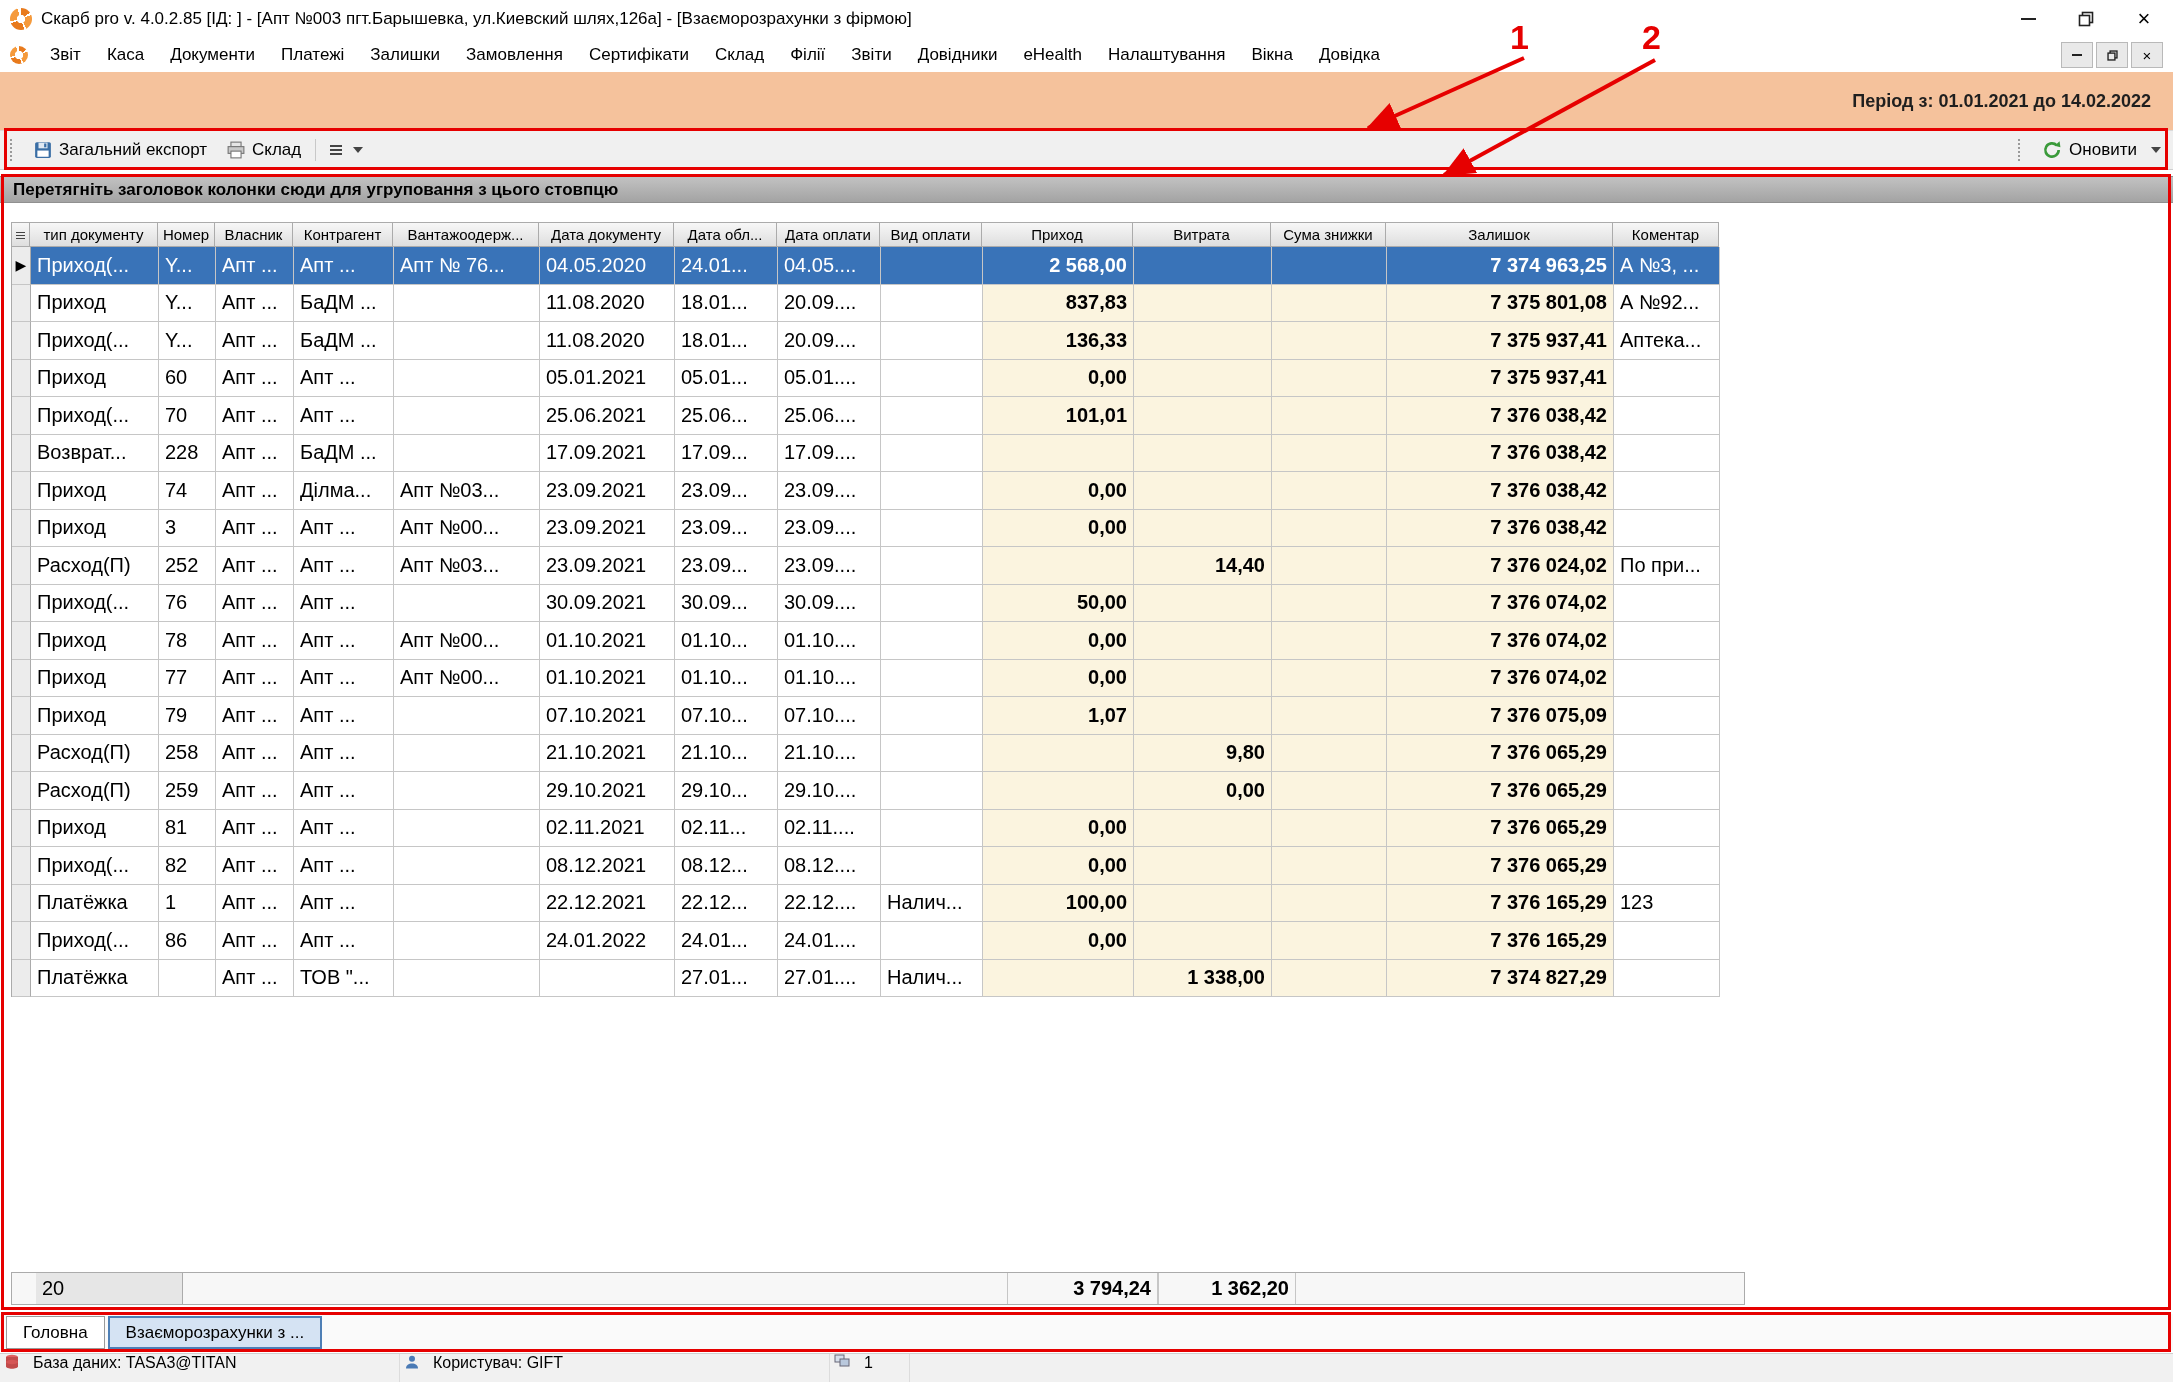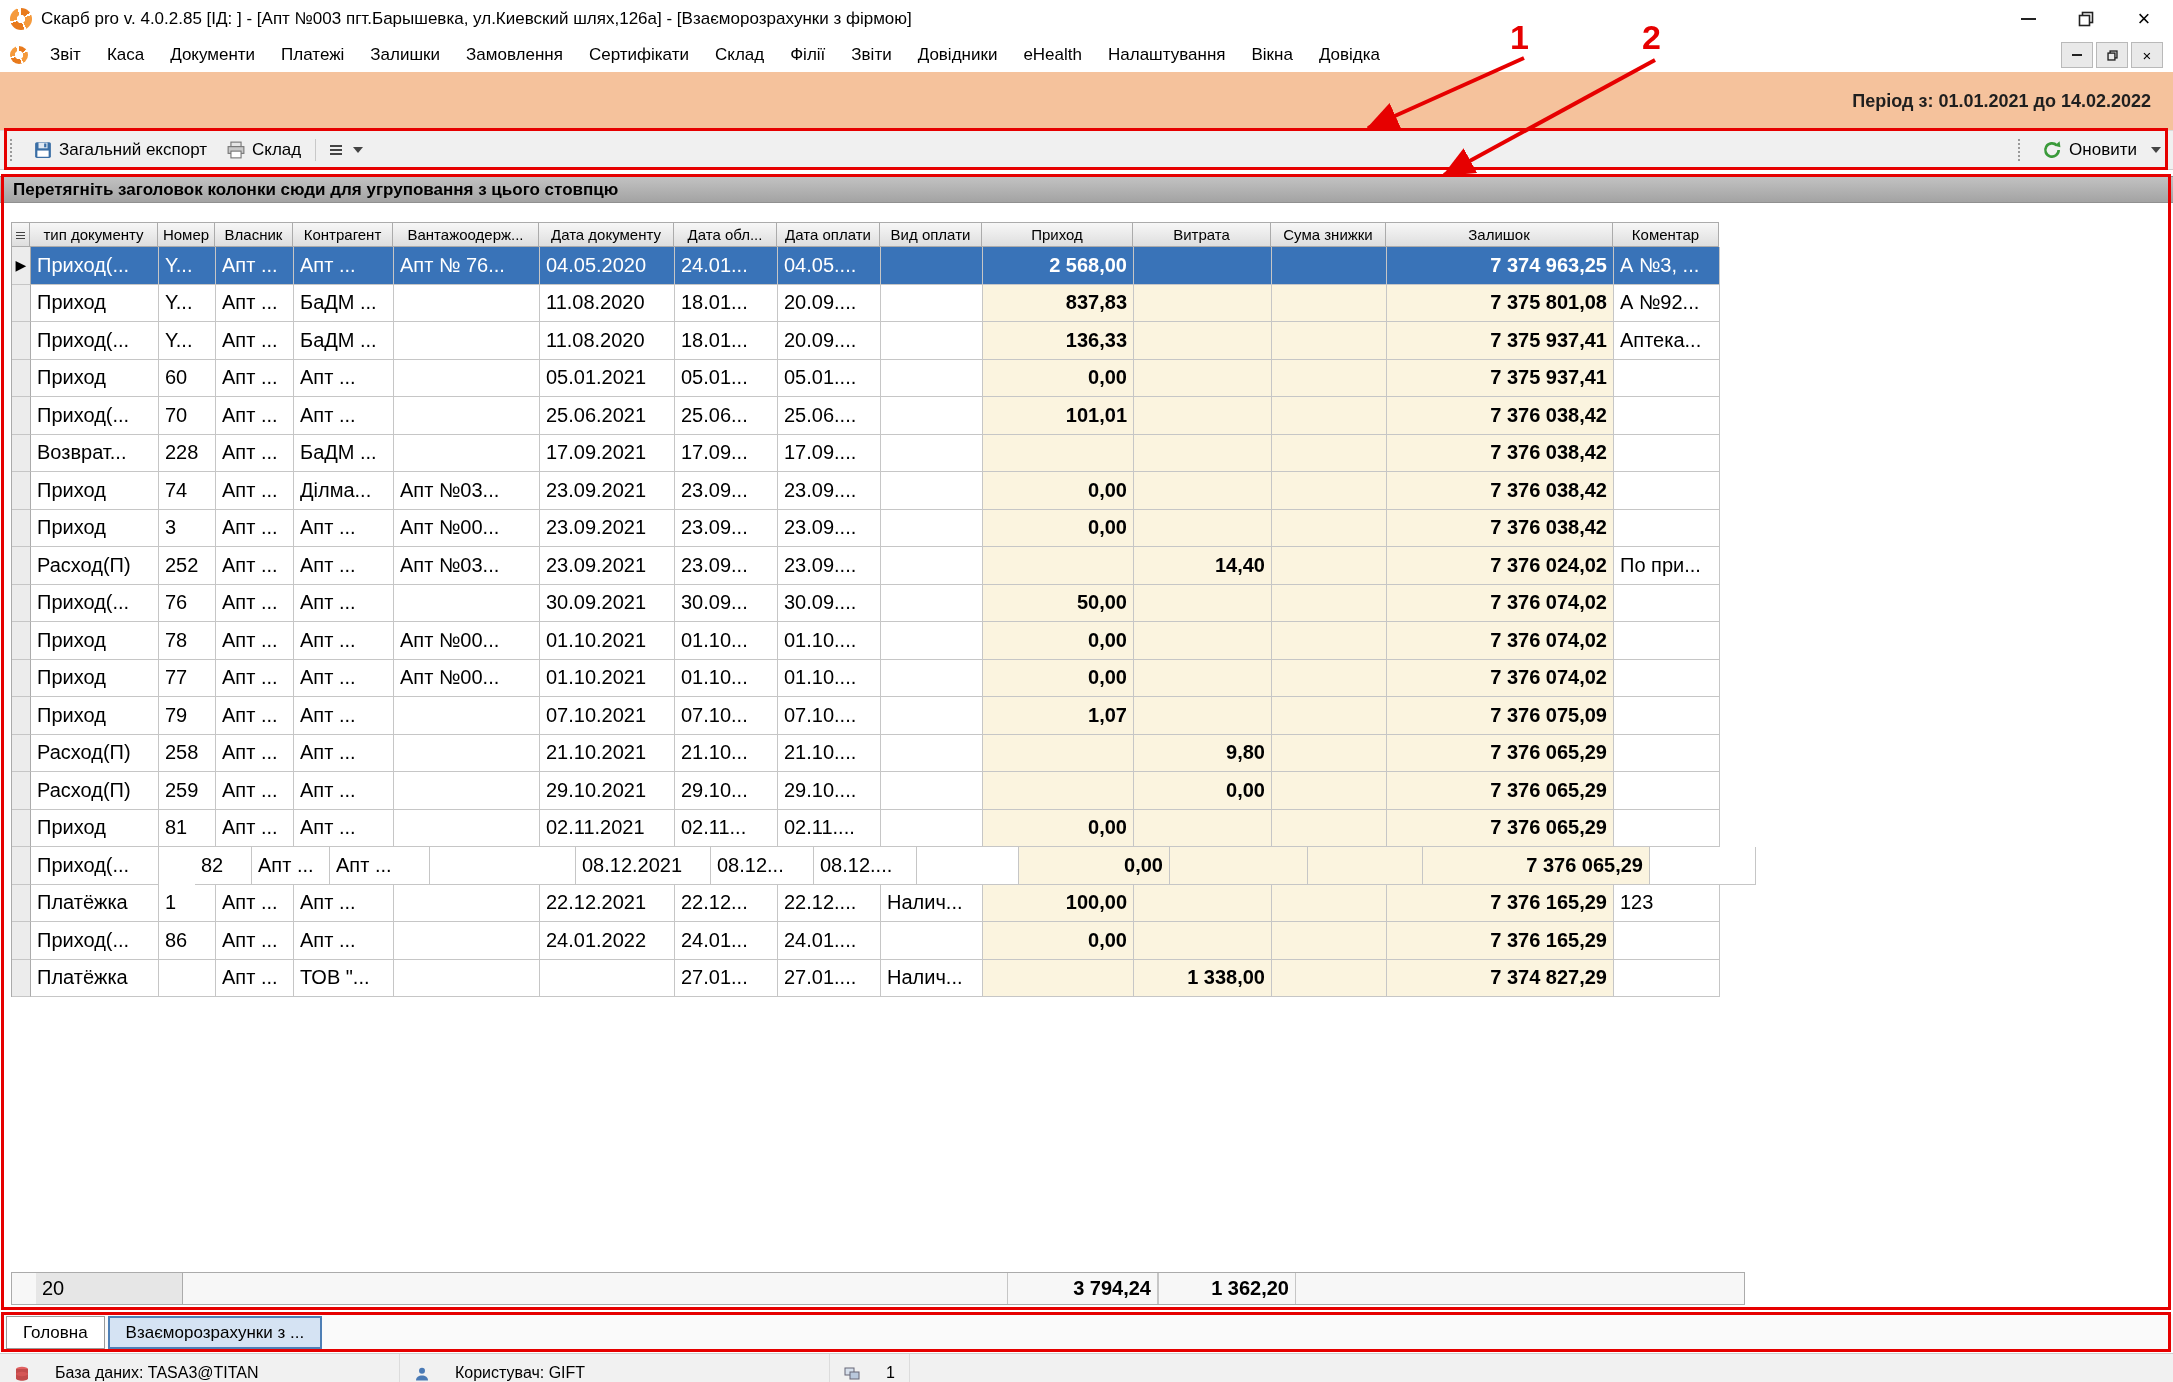--- a/index.html
+++ b/index.html
@@ -80,21 +80,21 @@
   
   .tabbar{position:absolute;top:1314px;left:0;width:2173px;height:37px;background:#fafafa;
           display:flex;align-items:flex-start;}
   .tab{box-sizing:border-box;height:33px;margin-top:2px;display:flex;align-items:center;padding:0 16px;
        font-size:17px;border:1px solid #9a9a9a;background:#fff;margin-left:6px;white-space:nowrap;}
   .tab.active{background:#d5e3f3;border:2px solid #4e7fb5;margin-left:3px;}
 
   
   .statusbar{position:absolute;top:1353px;left:0;width:2173px;height:29px;background:#f1f1f1;
              border-top:1px solid #cfcfcf;display:flex;align-items:center;font-size:16px;box-sizing:border-box;}
-  .spanel{display:flex;align-items:flex-end;gap:25px;height:100%;padding-left:14px;box-sizing:border-box;
+  .spanel{display:flex;align-items:flex-start;gap:13px;height:100%;padding-left:4px;box-sizing:border-box;
           border-right:1px solid #dcdcdc;white-space:nowrap;overflow:hidden;}
 
   
   .annbox{position:absolute;border:3px solid #e60000;box-sizing:border-box;z-index:50;pointer-events:none;}
   .annlabel{position:absolute;color:#e60000;font-size:34px;font-weight:bold;z-index:52;pointer-events:none;}
   .annsvg{position:absolute;top:0;left:0;z-index:51;pointer-events:none;}
 </style>
 </head>
 <body>
 
@@ -499,21 +499,21 @@
       <div class="dc" style="width: 102px;"></div>
       <div class="dc cream num" style="width: 151px;">0,00</div>
       <div class="dc cream num" style="width: 138px;"></div>
       <div class="dc cream num" style="width: 115px;"></div>
       <div class="dc cream num" style="width: 227px;">7 376 065,29</div>
       <div class="dc" style="width: 106px;"></div>
     </div>
     <div class="row">
       <div class="dc ind" style="width: 19px;"></div>
       <div class="dc" style="width: 128px;">Приход(...</div>
-      <div class="dc" style="width: 57px; margin-left: 36px;">82</div>
+      <div class="dc" style="width: 57px;">82</div>
       <div class="dc" style="width: 78px;">Апт ...</div>
       <div class="dc" style="width: 100px;">Апт ...</div>
       <div class="dc" style="width: 146px;"></div>
       <div class="dc" style="width: 135px;">08.12.2021</div>
       <div class="dc" style="width: 103px;">08.12...</div>
       <div class="dc" style="width: 103px;">08.12....</div>
       <div class="dc" style="width: 102px;"></div>
       <div class="dc cream num" style="width: 151px;">0,00</div>
       <div class="dc cream num" style="width: 138px;"></div>
       <div class="dc cream num" style="width: 115px;"></div>

